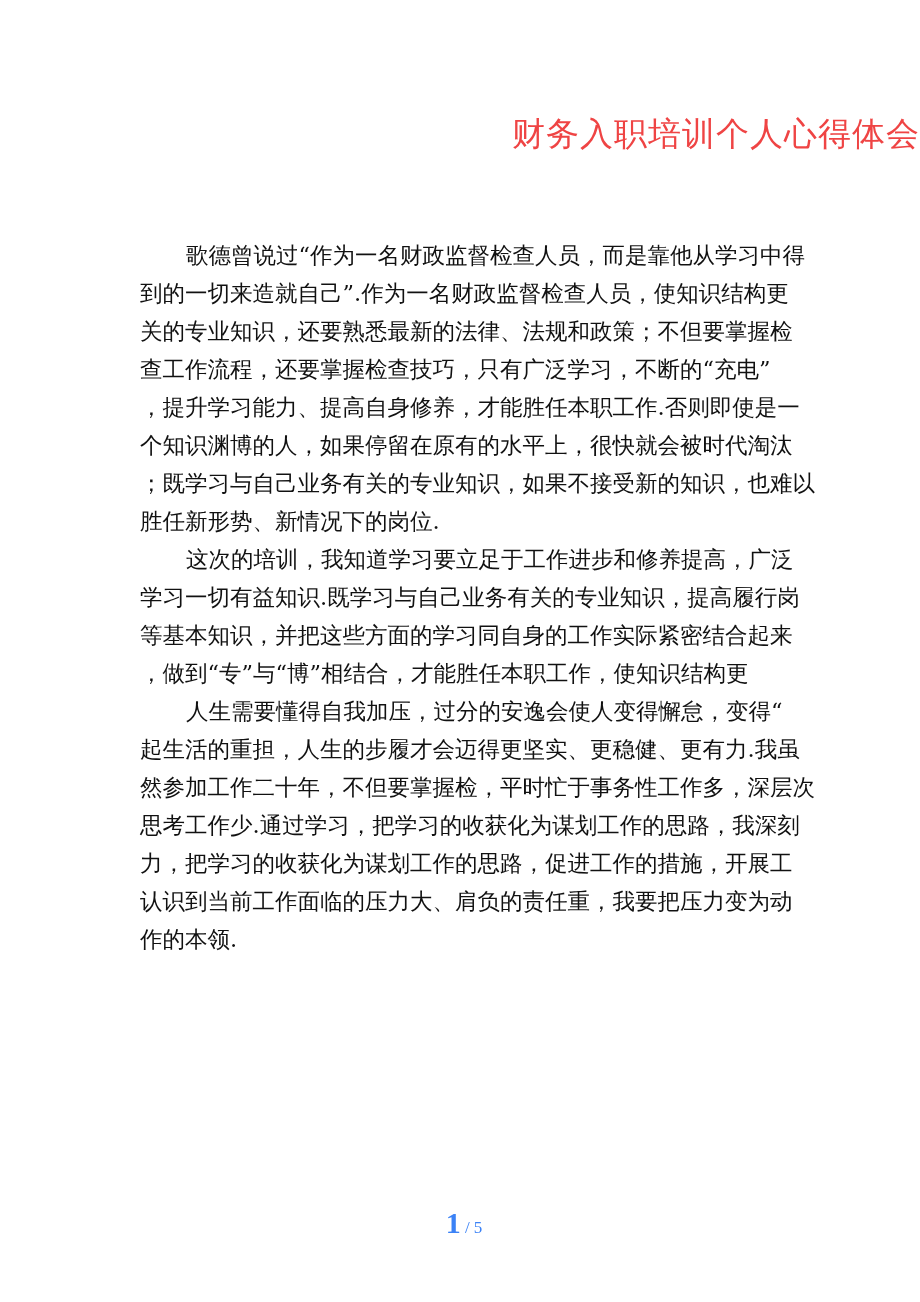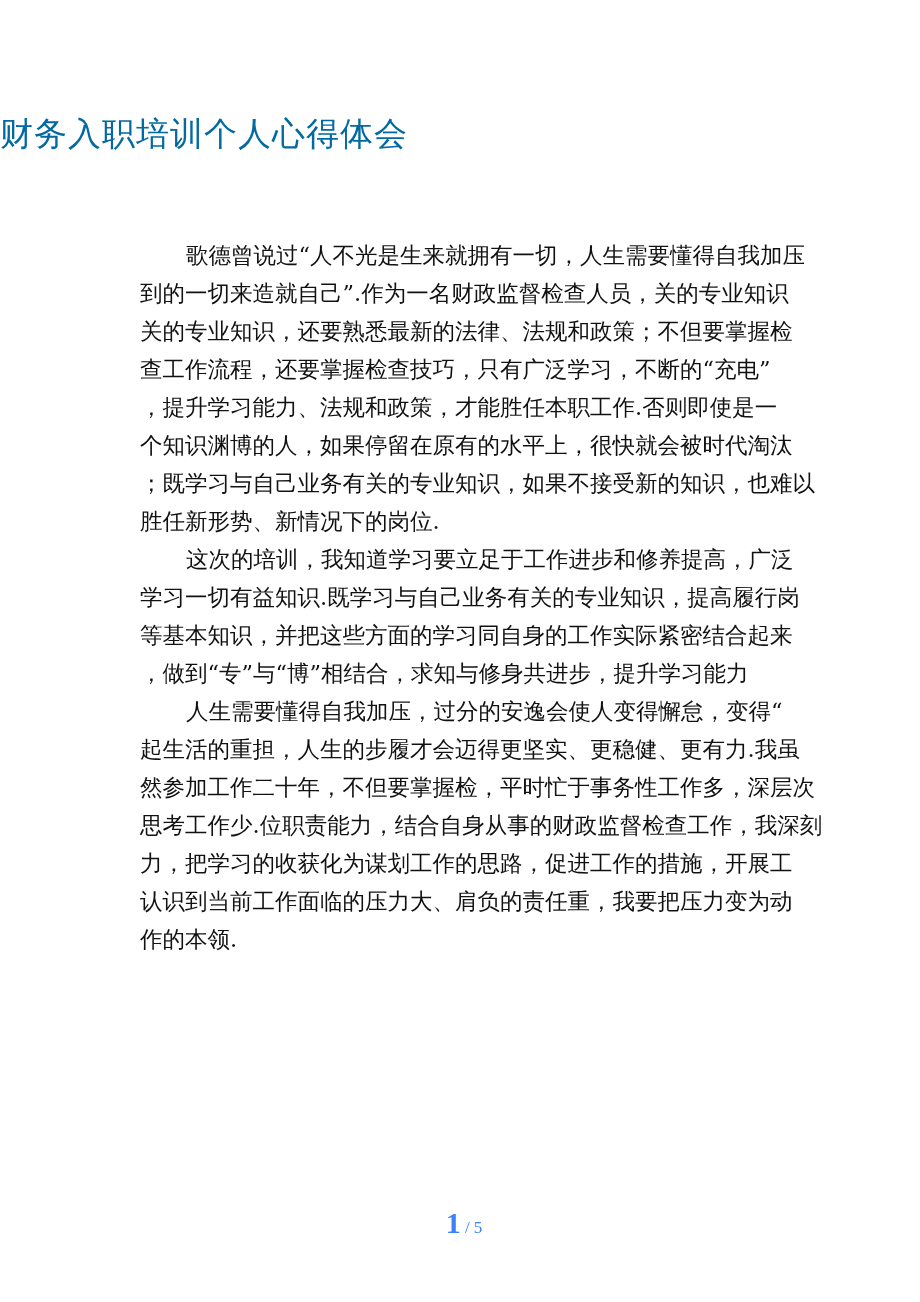--- a/index.html
+++ b/index.html
@@ -1,21 +1,21 @@
 <!DOCTYPE html>
 <html><head>
 <meta charset="utf-8">
 <style>
   html, body { margin: 0; padding: 0; background: #ffffff; }
   body { width: 920px; height: 1302px; position: relative; overflow: hidden; }
   .page { position: absolute; left: 0; top: 0; width: 920px; height: 1302px; background: #fff; }
   .title {
     position: absolute; left: 0; width: 920px; top: 112px;
-    text-align: left; font-family: "DejaVu Serif", "Liberation Serif", serif;
-    font-size: 33px; line-height: 44px; color: #0369a1; letter-spacing: 1px;
+    text-align: right; font-family: "DejaVu Serif", "Liberation Serif", serif;
+    font-size: 33px; line-height: 44px; color: #ef4444; letter-spacing: 1px;
   }
   .body {
     position: absolute; left: 140px; top: 236px; width: 640px;
     font-family: "DejaVu Serif", "Liberation Serif", serif;
     font-size: 22.5px; line-height: 38px; color: #111;
   }
   .line { display: block; white-space: nowrap; height: 38px; }
   .line.indent { padding-left: 46px; }
   .footer {
     position: absolute; top: 1206px; left: 4px; width: 920px; text-align: center;
@@ -25,40 +25,40 @@
   .page-sep { font-size: 17px; }
 </style>
 </head>
 <body>
 
 <div class="page">
   <div class="title">财务入职培训个人心得体会</div>
 
   <div class="body">
     <div>
-      <span class="line indent">歌德曾说过“人不光是生来就拥有一切，人生需要懂得自我加压</span>
-      <span class="line">到的一切来造就自己”.作为一名财政监督检查人员，关的专业知识</span>
+      <span class="line indent">歌德曾说过“作为一名财政监督检查人员，而是靠他从学习中得</span>
+      <span class="line">到的一切来造就自己”.作为一名财政监督检查人员，使知识结构更</span>
       <span class="line">关的专业知识，还要熟悉最新的法律、法规和政策；不但要掌握检</span>
       <span class="line">查工作流程，还要掌握检查技巧，只有广泛学习，不断的“充电”</span>
-      <span class="line">，提升学习能力、法规和政策，才能胜任本职工作.否则即使是一</span>
+      <span class="line">，提升学习能力、提高自身修养，才能胜任本职工作.否则即使是一</span>
       <span class="line">个知识渊博的人，如果停留在原有的水平上，很快就会被时代淘汰</span>
       <span class="line">；既学习与自己业务有关的专业知识，如果不接受新的知识，也难以</span>
       <span class="line">胜任新形势、新情况下的岗位.</span>
     </div>
     <div>
       <span class="line indent">这次的培训，我知道学习要立足于工作进步和修养提高，广泛</span>
       <span class="line">学习一切有益知识.既学习与自己业务有关的专业知识，提高履行岗</span>
       <span class="line">等基本知识，并把这些方面的学习同自身的工作实际紧密结合起来</span>
-      <span class="line">，做到“专”与“博”相结合，求知与修身共进步，提升学习能力</span>
+      <span class="line">，做到“专”与“博”相结合，才能胜任本职工作，使知识结构更</span>
     </div>
     <div>
       <span class="line indent">人生需要懂得自我加压，过分的安逸会使人变得懈怠，变得“</span>
       <span class="line">起生活的重担，人生的步履才会迈得更坚实、更稳健、更有力.我虽</span>
       <span class="line">然参加工作二十年，不但要掌握检，平时忙于事务性工作多，深层次</span>
-      <span class="line">思考工作少.位职责能力，结合自身从事的财政监督检查工作，我深刻</span>
+      <span class="line">思考工作少.通过学习，把学习的收获化为谋划工作的思路，我深刻</span>
       <span class="line">力，把学习的收获化为谋划工作的思路，促进工作的措施，开展工</span>
       <span class="line">认识到当前工作面临的压力大、肩负的责任重，我要把压力变为动</span>
       <span class="line">作的本领.</span>
     </div>
   </div>
 
   <div class="footer">
     <span class="page-cur">1</span><span class="page-sep"> / 5</span>
   </div>
 </div>

